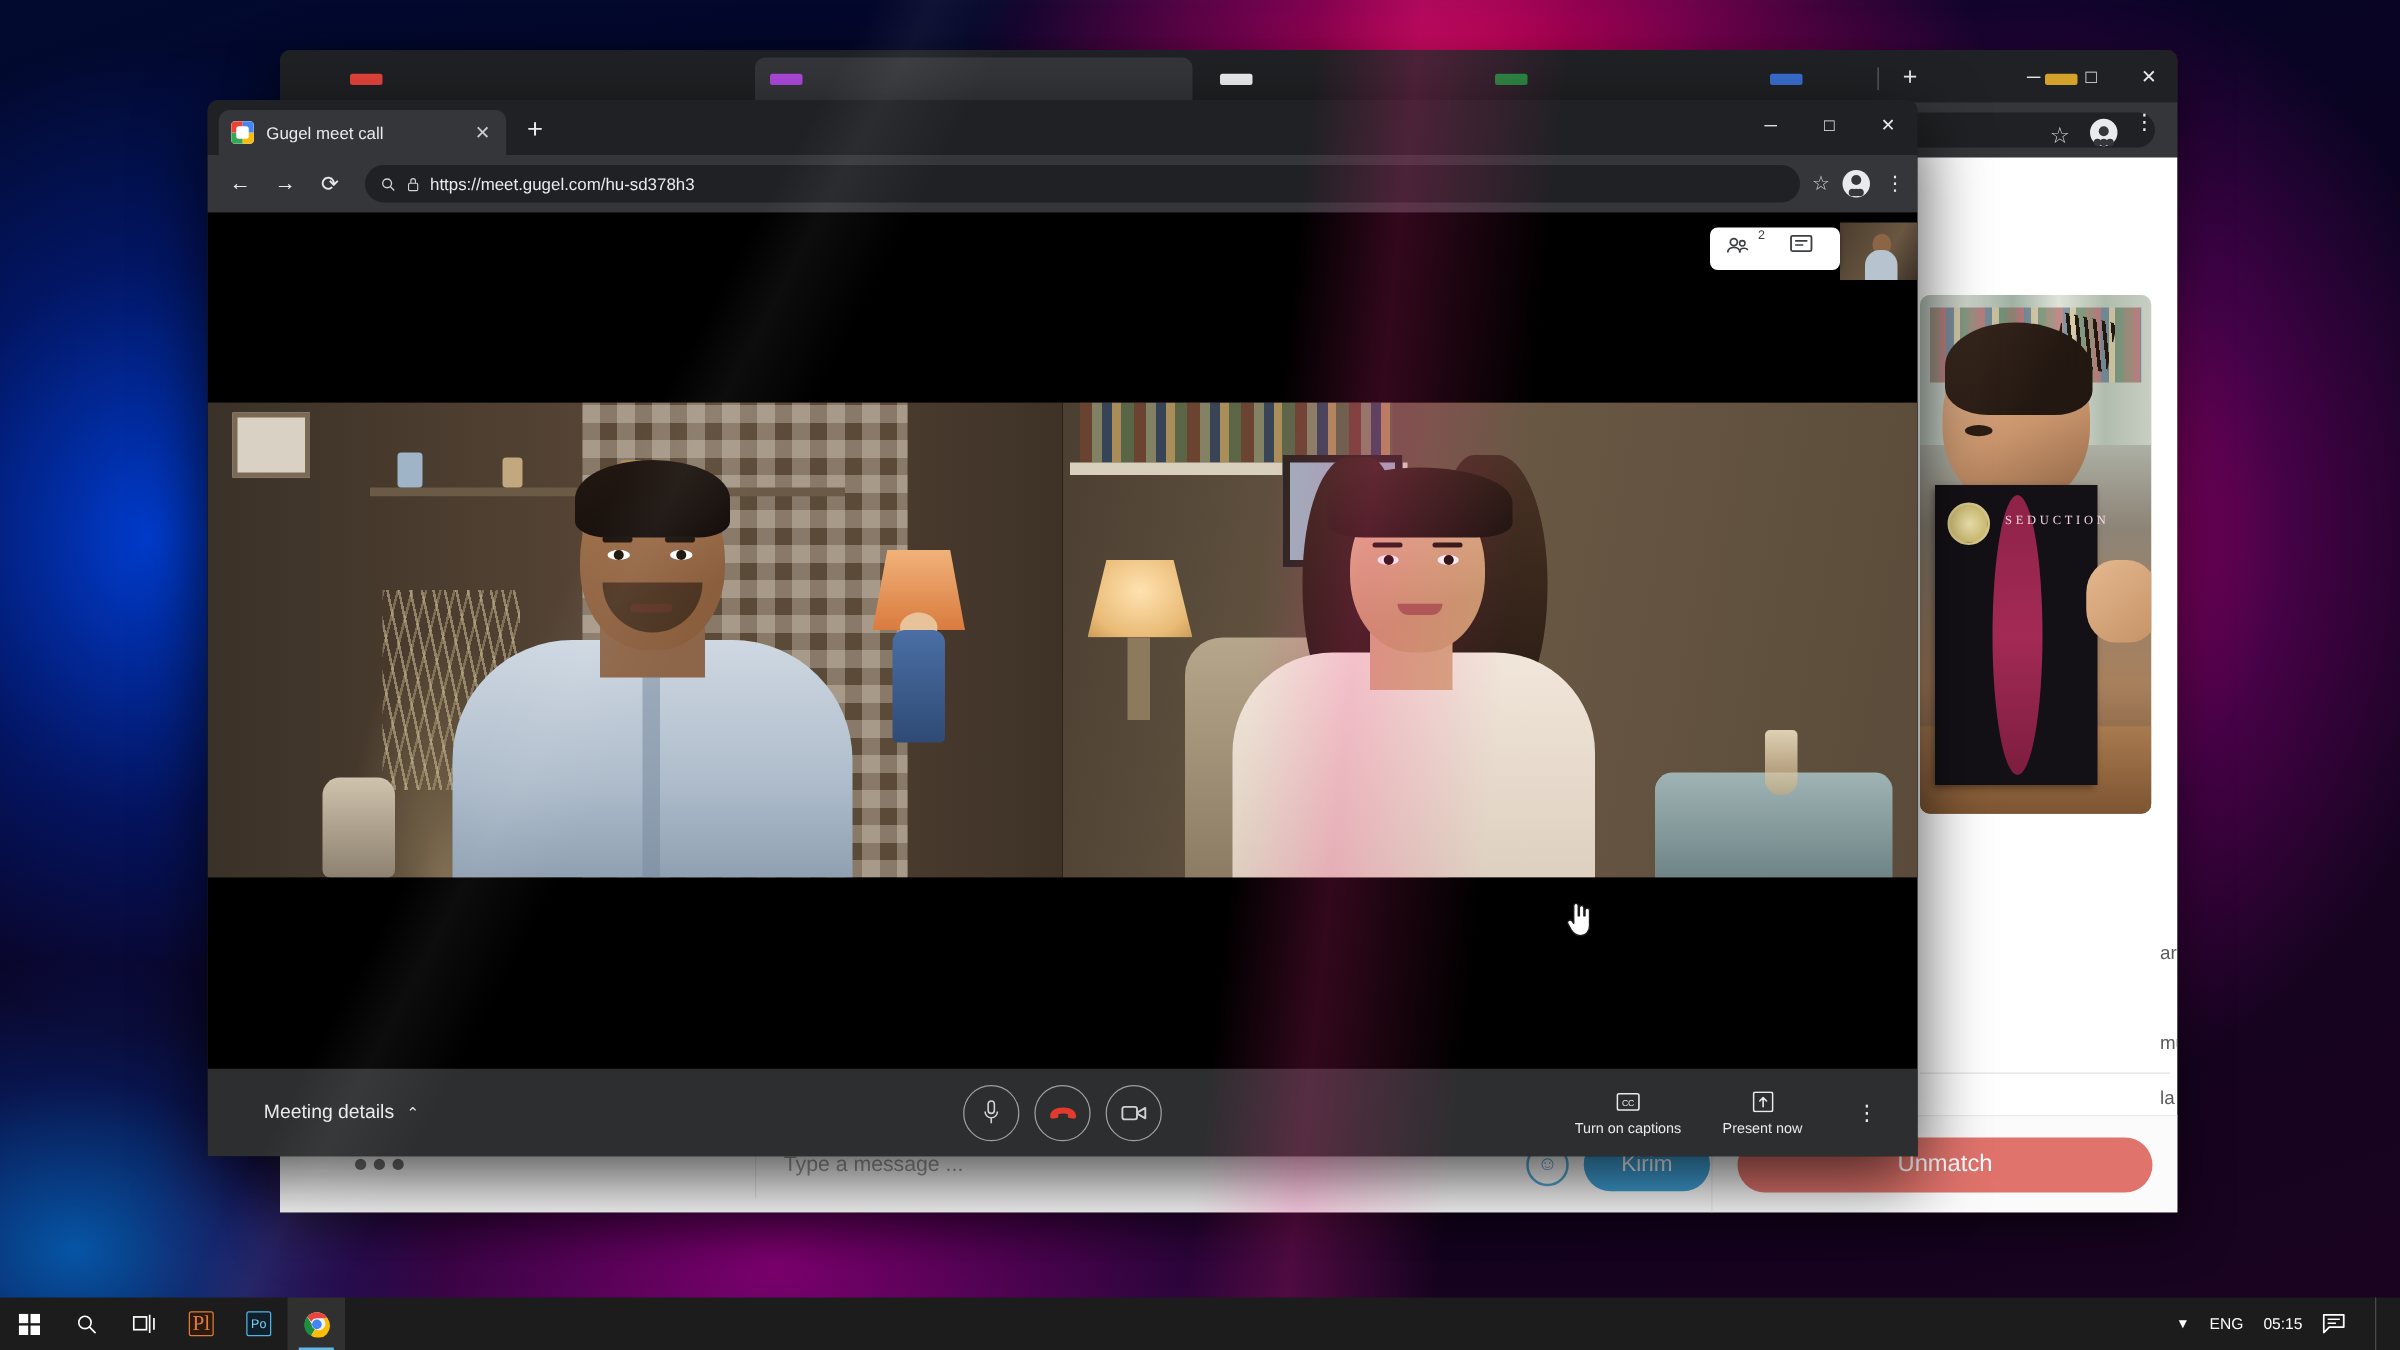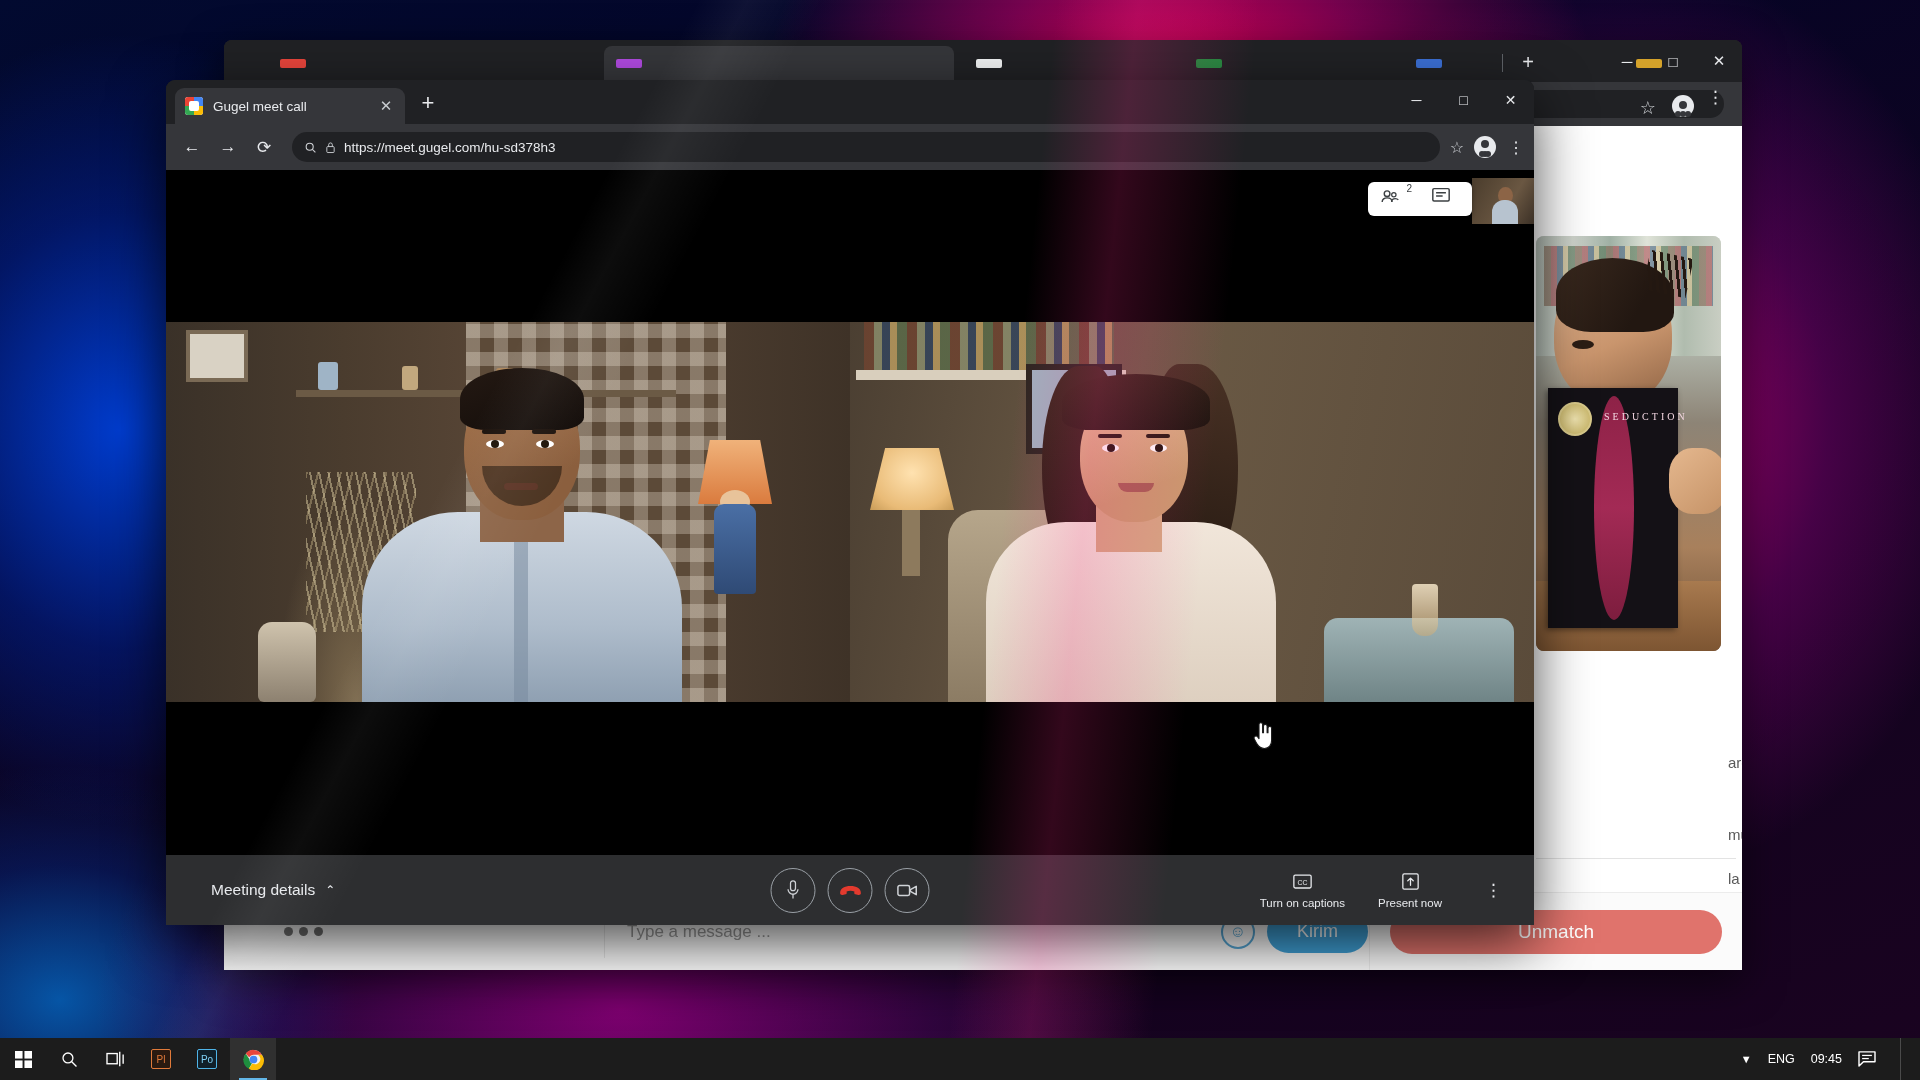--- a/index.html
+++ b/index.html
@@ -897,42 +897,42 @@
     </div>
     <div class="tb-item">
       <svg width="19" height="17" viewBox="0 0 22 20">
         <rect x="1" y="3" width="12" height="12" fill="none" stroke="#ffffff" stroke-width="1.6"></rect>
         <line x1="16" y1="1" x2="16" y2="18" stroke="#ffffff" stroke-width="1.6"></line>
         <line x1="20" y1="4" x2="20" y2="15" stroke="#ffffff" stroke-width="1.6"></line>
       </svg>
     </div>
     <div class="tb-item">
       <div style="width:20px;height:20px;border:1.6px solid #e07a3a;border-radius:2px;display:flex;align-items:center;justify-content:center;background:#2a1a10">
-        <span style="color:#e07a3a;font-size:10px;font-family:Liberation Sans, sans-serif">Pl</span>
+        <span style="color:#e07a3a;font-size:17px;font-family:Liberation Serif, serif">Pl</span>
       </div>
     </div>
     <div class="tb-item">
       <div style="width:20px;height:20px;border:1.6px solid #4fb4e8;border-radius:2px;display:flex;align-items:center;justify-content:center;background:#10202a">
         <span style="color:#7fd0f5;font-size:10px;font-family:'Liberation Sans',sans-serif">Po</span>
       </div>
     </div>
     <div class="tb-item active">
       <svg width="21" height="21" viewBox="0 0 24 24">
         <circle cx="12" cy="12" r="11" fill="#f1f1f1"></circle>
         <path d="M12 1a11 11 0 0 1 9.5 5.5H12a5.5 5.5 0 0 0-4.9 3L3.2 5.3A11 11 0 0 1 12 1z" fill="#e8453c"></path>
         <path d="M3.2 5.3l4 6.2a5.5 5.5 0 0 0 3 5l-3.5 6A11 11 0 0 1 3.2 5.3z" fill="#1e8e3e"></path>
         <path d="M21.5 6.5A11 11 0 0 1 6.7 22.5l4-6a5.5 5.5 0 0 0 6.4-10h4.4z" fill="#fbbc05"></path>
         <circle cx="12" cy="12" r="4.4" fill="#4285f4"></circle>
       </svg>
     </div>
 
     <div id="tb-tray">
       <span style="font-size:11px">▼</span>
       <span id="tb-lang">ENG</span>
-      <span id="tb-time">09:45</span>
+      <span id="tb-time">05:15</span>
       <span id="tb-notify">
         <svg width="18" height="16" viewBox="0 0 20 18">
           <path d="M1 1h18v11H6l-5 5V1z" fill="none" stroke="#ffffff" stroke-width="1.6" stroke-linejoin="round"></path>
           <line x1="4.5" y1="5" x2="15.5" y2="5" stroke="#ffffff" stroke-width="1.4"></line>
           <line x1="4.5" y1="8.5" x2="12" y2="8.5" stroke="#ffffff" stroke-width="1.4"></line>
         </svg>
       </span>
       <span id="tb-showdesk"></span>
     </div>
   </div>

